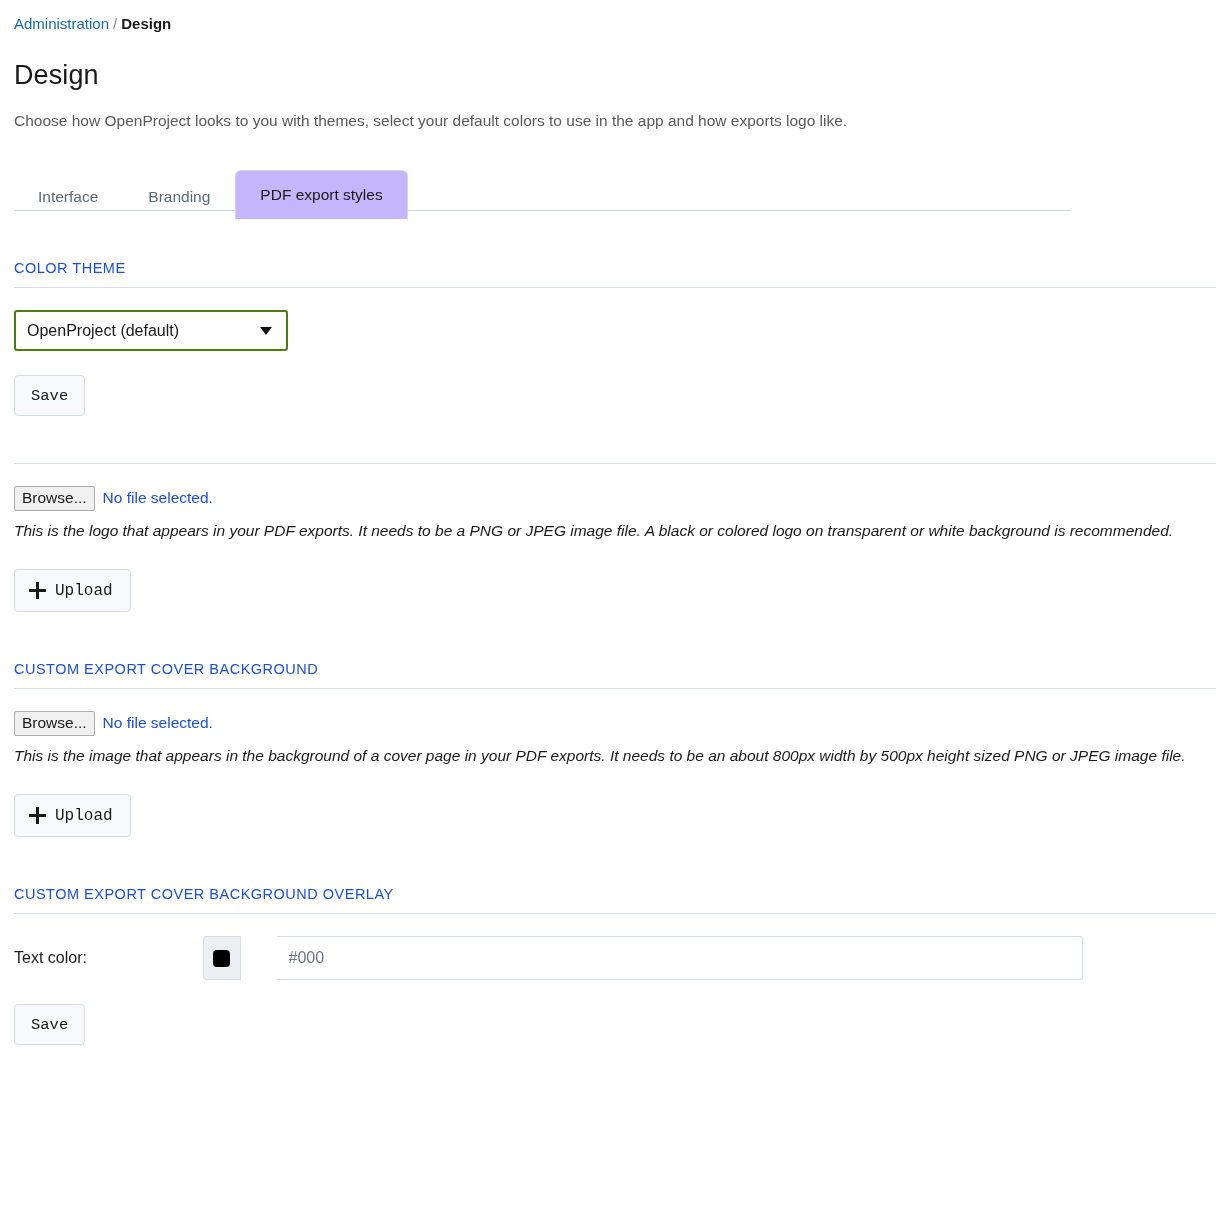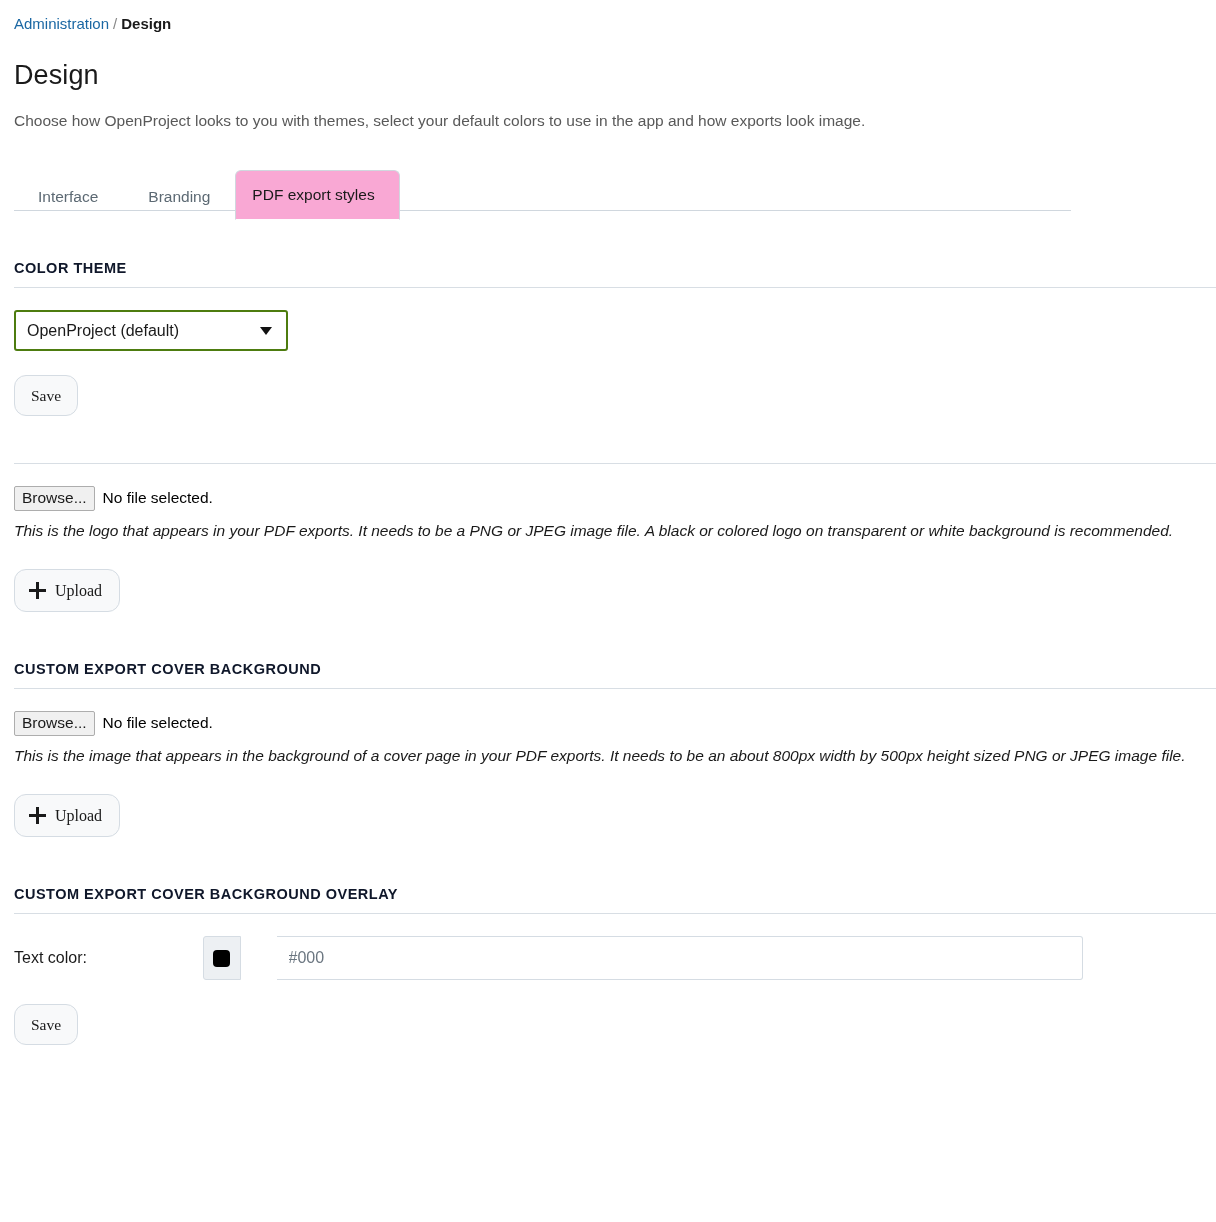--- a/index.html
+++ b/index.html
@@ -85,35 +85,35 @@
     cursor: pointer;
     border: 1px solid transparent;
     border-bottom: none;
     background: transparent;
     white-space: nowrap;
     position: relative;
     top: 9px;
   }
   .tab.active {
     color: #1A1A1A;
-    background: #f9a8d4;
+    background: #c4b5fd;
     border: 1px solid #D0D7DE;
     border-bottom: 1px solid #ffffff;
     border-radius: 6px 6px 0 0;
-    padding: 13px 24px 13px 16px;
+    padding: 13px 24px 13px 24px;
   }
 
   
   .section {
     margin-top: 47px;
   }
   .section-heading {
     font-size: 14.5px;
-    font-weight: bold;
-    color: #0f172a;
+    font-weight: normal;
+    color: #1d4ed8;
     letter-spacing: 0.5px;
     margin: 0 0 0 1px;
     line-height: 20px;
     text-transform: uppercase;
   }
   .section-rule {
     margin-top: 9px;
     margin-left: 1px;
     width: 1202px;
     height: 1px;
@@ -149,24 +149,24 @@
   }
 
   
   .btn {
     display: inline-flex;
     align-items: center;
     justify-content: center;
     gap: 9px;
     background: #F8F9FA;
     border: 1px solid #D5DCE3;
-    border-radius: 12px;
-    font-size: 15.5px;
-    color: #1A1A1A;
-    font-family: Liberation Serif, serif;
+    border-radius: 4px;
+    font-size: 15.5px;
+    color: #1A1A1A;
+    font-family: Liberation Mono, monospace;
     cursor: pointer;
     line-height: 20px;
     text-align: right;
   }
   .btn-save {
     padding: 0 16px;
     height: 41px;
     margin: 24px 0 0 1px;
   }
   .btn-upload {
@@ -208,21 +208,21 @@
     background: #F0F0F0;
     border: 1px solid #ADADAD;
     border-radius: 2px;
     padding: 1px 7px 2px 7px;
     line-height: 20px;
     cursor: pointer;
     font-family: "Liberation Sans", sans-serif;
   }
   .file-status {
     font-size: 15.5px;
-    color: #000000;
+    color: #1d4ed8;
     line-height: 20px;
   }
 
   .help-text {
     font-style: italic;
     font-size: 15.5px;
     color: #1A1A1A;
     line-height: 26px;
     margin: 8px 0 0 1px;
     width: 1194px;
@@ -285,21 +285,21 @@
 </head>
 <body>
 
 <div class="page">
 
   <div class="breadcrumb">
     <a href="#">Administration</a><span class="sep">/</span><span class="current">Design</span>
   </div>
 
   <h1 class="page-title">Design</h1>
-  <p class="page-subtitle">Choose how OpenProject looks to you with themes, select your default colors to use in the app and how exports look image.</p>
+  <p class="page-subtitle">Choose how OpenProject looks to you with themes, select your default colors to use in the app and how exports logo like.</p>
 
   <div class="tabs">
     <div class="tab-list">
       <div class="tab">Interface</div>
       <div class="tab">Branding</div>
       <div class="tab active">PDF export styles</div>
     </div>
     <div class="tabs-rule"></div>
   </div>
 

